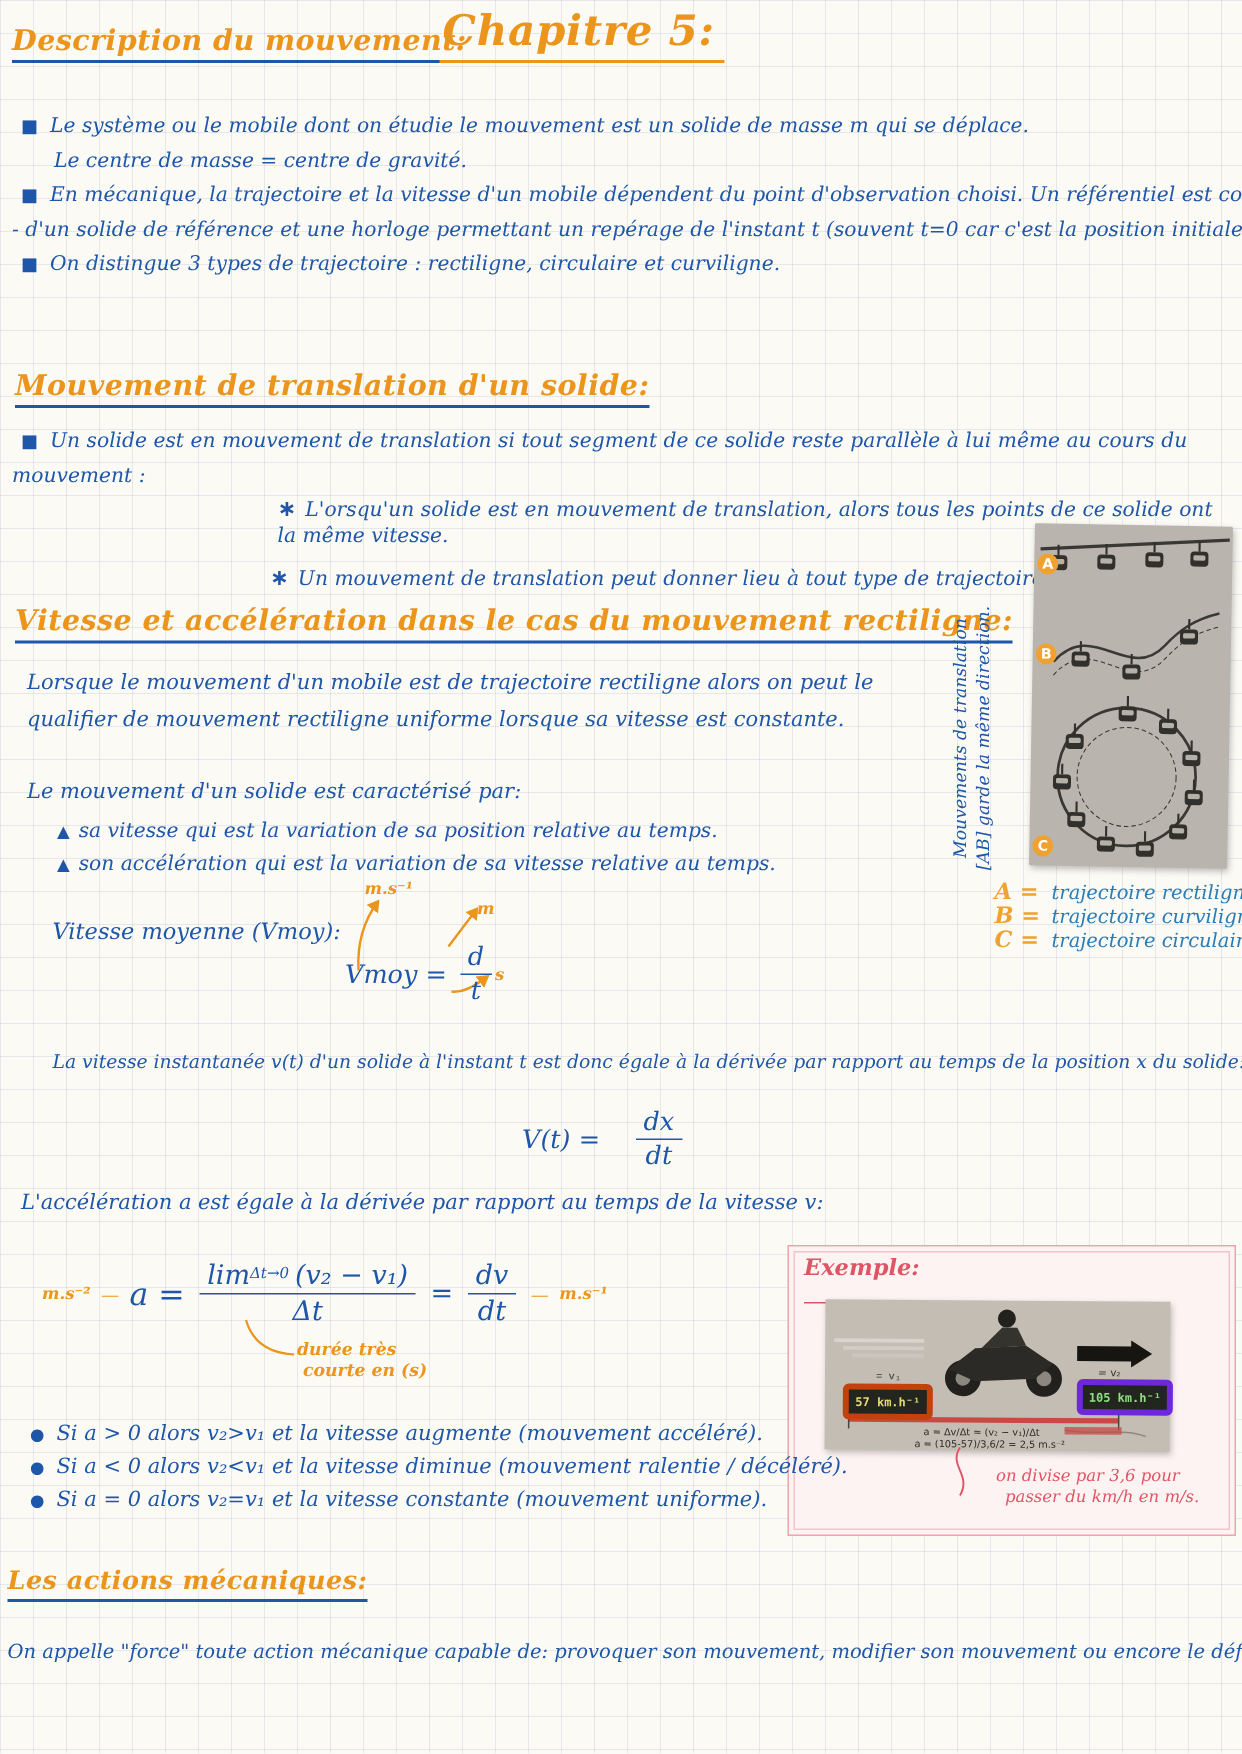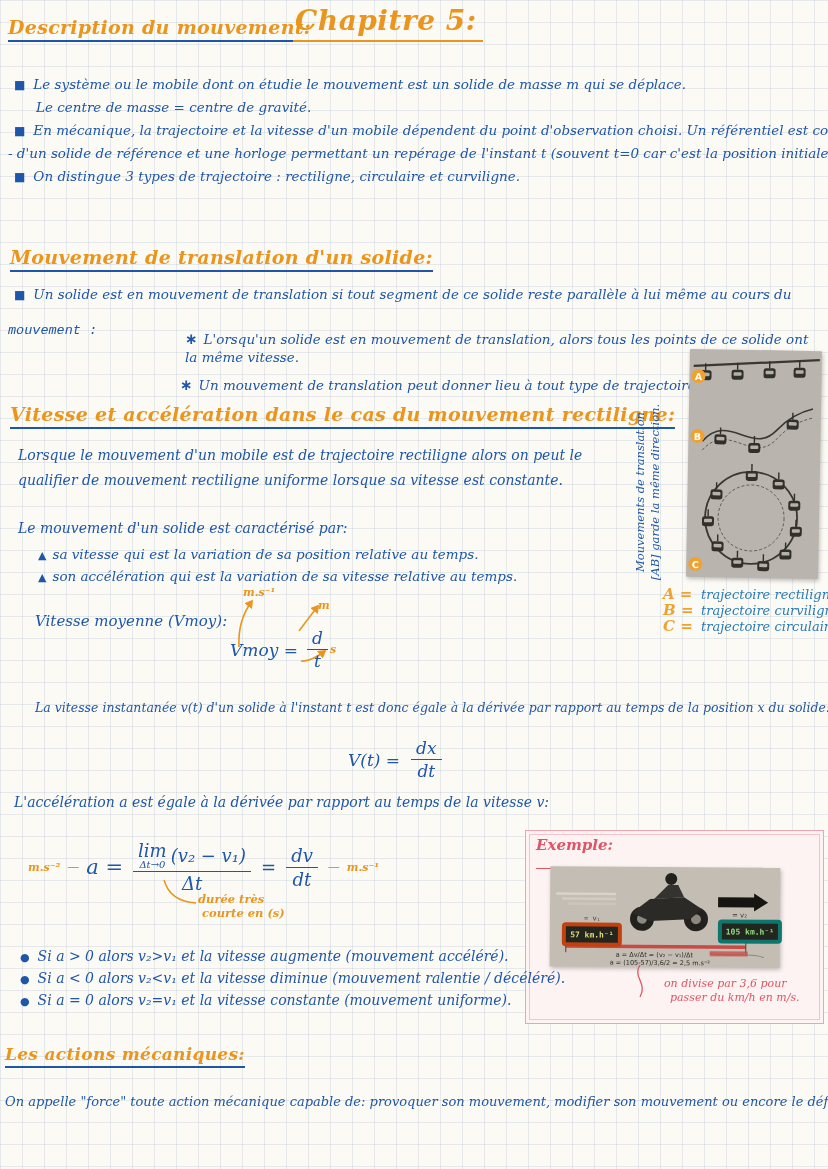--- a/index.html
+++ b/index.html
@@ -29,21 +29,21 @@
   .sq{font-size:12px;margin-right:8px;}
   .tri{font-size:11px;margin-right:6px;}
   .dot{font-size:11px;margin-right:8px;}
   .star{font-size:15px;margin-right:6px;font-weight:bold;}
   .orange{color:#eb951c;}
   .unit{color:#eb951c;font-size:11px;font-weight:bold;}
   .formula{font-size:17px;}
   .frac{display:inline-flex;flex-direction:column;align-items:center;vertical-align:middle;margin:0 3px;}
   .frac .num{border-bottom:1.6px solid #1e56a9;padding:0 5px 1px 5px;}
   .frac .den{padding-top:1px;}
-  .limblock{display:inline-flex;flex-direction:column;align-items:center;margin-right:4px;}
+  .limblock{display:inline-flex;flex-direction:row;align-items:center;margin-right:4px;}
   .limsub{font-size:10px;margin-top:-2px;}
   .accelrow{display:flex;align-items:center;gap:7px;font-size:18px;}
   .vert-note{
     font-size:11.5px;line-height:1.3;text-align:center;
     transform:translate(-50%,-50%) rotate(-90deg);
   }
   .photo{
     background:#b9b4ad;border-radius:1px;
     box-shadow:1px 2px 4px rgba(0,0,0,0.25);
   }
@@ -68,21 +68,21 @@
   .moto-photo{
     position:absolute;background:#c3bdb4;box-shadow:1px 2px 4px rgba(0,0,0,0.25);
     transform:rotate(.4deg);font-style:normal;
   }
   .speedbox{
     position:absolute;border-radius:4px;padding:2px 4px;
     font-family:"DejaVu Sans Mono",monospace;font-size:8px;font-weight:bold;font-style:normal;
     background:#23251f;display:flex;align-items:center;justify-content:center;
   }
   .speedbox.yellow{border:4px solid #c2410c;color:#e4d877;}
-  .speedbox.green{border:4px solid #0f766e;color:#8fe07f;}
+  .speedbox.green{border:4px solid #6d28d9;color:#8fe07f;}
   .vlabel{position:absolute;font-size:7px;color:#3a3831;font-family:"DejaVu Sans",sans-serif;}
   .tinyform{position:absolute;font-size:6.5px;color:#2c2a25;font-family:"DejaVu Sans",sans-serif;white-space:nowrap;}
   .notes-orange{color:#eb951c;font-size:11.5px;font-weight:bold;line-height:1.25;}
 </style>
 </head>
 <body>
 
 <div class="page">
 
   <div class="abs heading" style="left:8px;top:16px;">Description du mouvement:</div>
@@ -101,21 +101,21 @@
     <span>- d'un solide de référence et une horloge permettant un repérage de l'instant t (souvent t=0 car c'est la position initiale.)</span>
   </div>
   <div class="abs hw" style="left:14px;top:168px;">
     <span class="marker sq">■</span><span>On distingue 3 types de trajectoire :  rectiligne, circulaire et curviligne.</span>
   </div>
 
   <div class="abs heading" style="left:10px;top:246px;">Mouvement de translation d'un solide:</div>
   <div class="abs hw" style="left:14px;top:286px;">
     <span class="marker sq">■</span><span>Un solide est en mouvement de translation si tout segment de ce solide reste parallèle à lui même au cours du</span>
   </div>
-  <div class="abs hw" style="left:8px;top:323px;font-family:Liberation Mono, monospace;">mouvement :</div>
+  <div class="abs hw" style="left:8px;top:309px;">mouvement :</div>
   <div class="abs hw hw-wrap" style="left:185px;top:330px;width:630px;">
     <span class="marker star">∗</span><span>L'orsqu'un solide est en mouvement de translation, alors tous les points de ce solide ont la même vitesse.</span>
   </div>
   <div class="abs hw" style="left:180px;top:376px;">
     <span class="marker star">∗</span><span>Un mouvement de translation peut donner lieu à tout type de trajectoire:</span>
   </div>
 
   <div class="abs heading" style="left:10px;top:403px;">Vitesse et accélération dans le cas du mouvement rectiligne:</div>
   <div class="abs hw hw-wrap" style="left:18px;top:443px;width:605px;font-size:14px;line-height:1.75;">Lorsque le mouvement d'un mobile est de trajectoire rectiligne alors on peut le qualifier de mouvement rectiligne uniforme lorsque sa vitesse est constante.</div>
   <div class="abs hw" style="left:18px;top:520px;font-size:14px;">Le mouvement d'un solide est caractérisé par:</div>
@@ -199,21 +199,21 @@
       <span class="legend-letter">B =</span>
       <span class="legend-label">trajectoire curviligne</span>
     </div>
     <div class="legend-row">
       <span class="legend-letter">C =</span>
       <span class="legend-label">trajectoire circulaire</span>
     </div>
   </div>
 
   <div class="abs hw" style="left:35px;top:700px;font-size:12.5px;">La vitesse  instantanée  v(t) d'un solide  à  l'instant t est donc  égale  à la  dérivée  par rapport  au temps  de la  position x du solide:</div>
-  <div class="abs formula" style="left:348px;top:738px;display:flex;align-items:center;gap:8px;">
+  <div class="abs formula" style="left:348px;top:738px;display:flex;align-items:center;gap:21px;">
     <span>V(t) =</span>
     <span class="frac">
       <span class="num">dx</span>
       <span class="den">dt</span>
     </span>
   </div>
 
   <div class="abs hw" style="left:14px;top:794px;font-size:14px;">L'accélération  a est égale  à  la dérivée  par rapport au  temps  de la vitesse  v:</div>
   <div class="abs accelrow" style="left:28px;top:840px;">
     <span class="unit">m.s⁻²</span>

